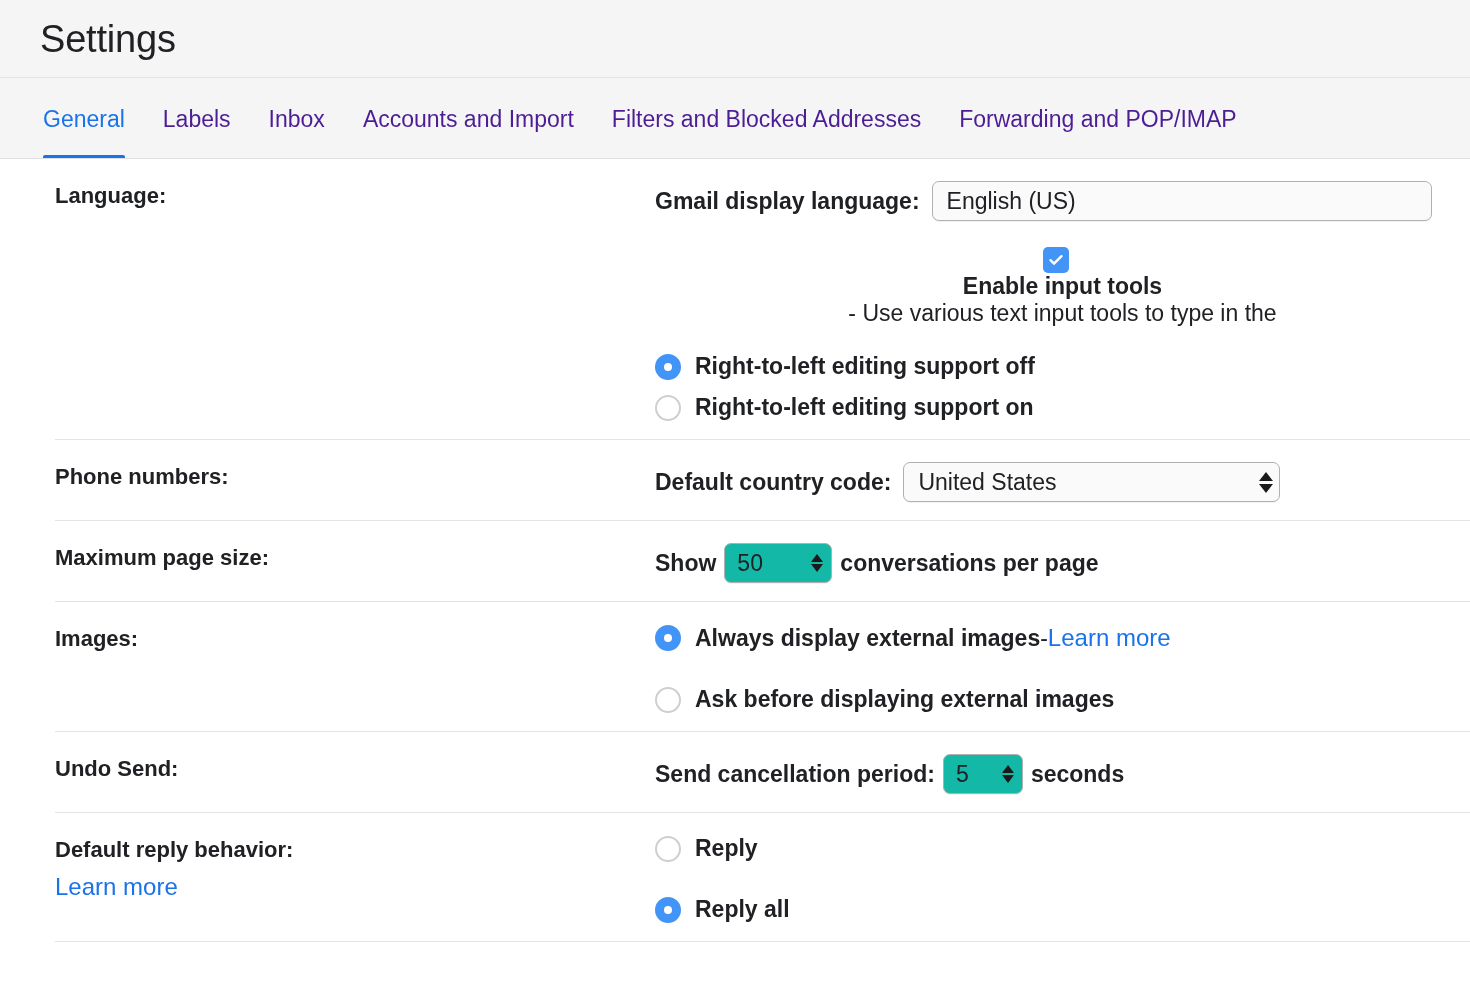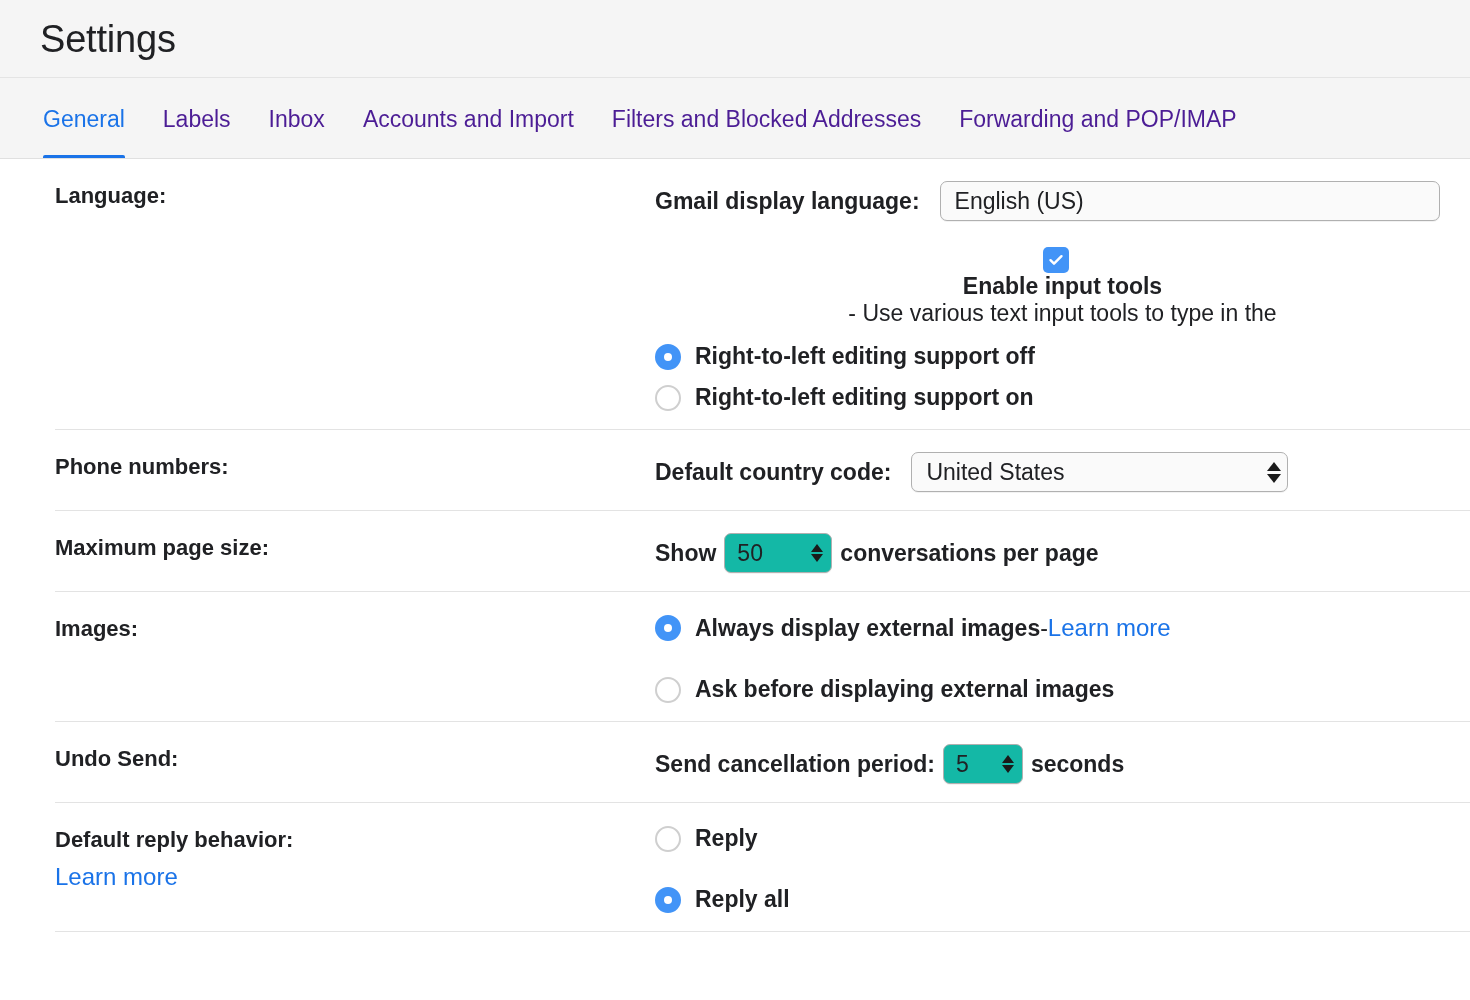--- a/index.html
+++ b/index.html
@@ -128,21 +128,21 @@
 
   
   .sel {
     display: inline-flex;
     align-items: center;
     background: #fafafa;
     border: 1px solid #b0b0b0;
     border-radius: 7px;
     height: 40px;
     padding: 0 6px 0 14px;
-    margin-left: 20px;
+    margin-left: 12px;
     font-size: 23px;
     color: #202124;
     box-shadow: 0 1px 0 rgba(0,0,0,0.05);
     cursor: pointer;
   }
   .sel .sel-text { font-weight: 400; }
   .sel.wide-lang {
     width: 500px;
     padding-right: 14px;
   }
@@ -280,21 +280,21 @@
       <div class="field-line" style="margin-top:26px;">
         <span class="cbx">
           <svg width="18" height="18" viewBox="0 0 18 18" aria-hidden="true">
             <path d="M3.5 9.2 L7 12.7 L14.5 5.2" fill="none" stroke="#ffffff" stroke-width="2.4" stroke-linecap="round" stroke-linejoin="round"></path>
           </svg>
         </span>
         <span class="strong-text">Enable input tools</span>
         <span class="inline-desc"> - Use various text input tools to type in the</span>
       </div>
 
-      <div style="margin-top:16px;">
+      <div style="margin-top:26px;">
         <div class="radio-line">
           <span class="radio on">
               <span class="dot"></span>
             </span>
           <span class="strong-text">Right-to-left editing support off</span>
         </div>
         <div class="radio-line">
           <span class="radio off"></span>
           <span class="strong-text">Right-to-left editing support on</span>
         </div>

